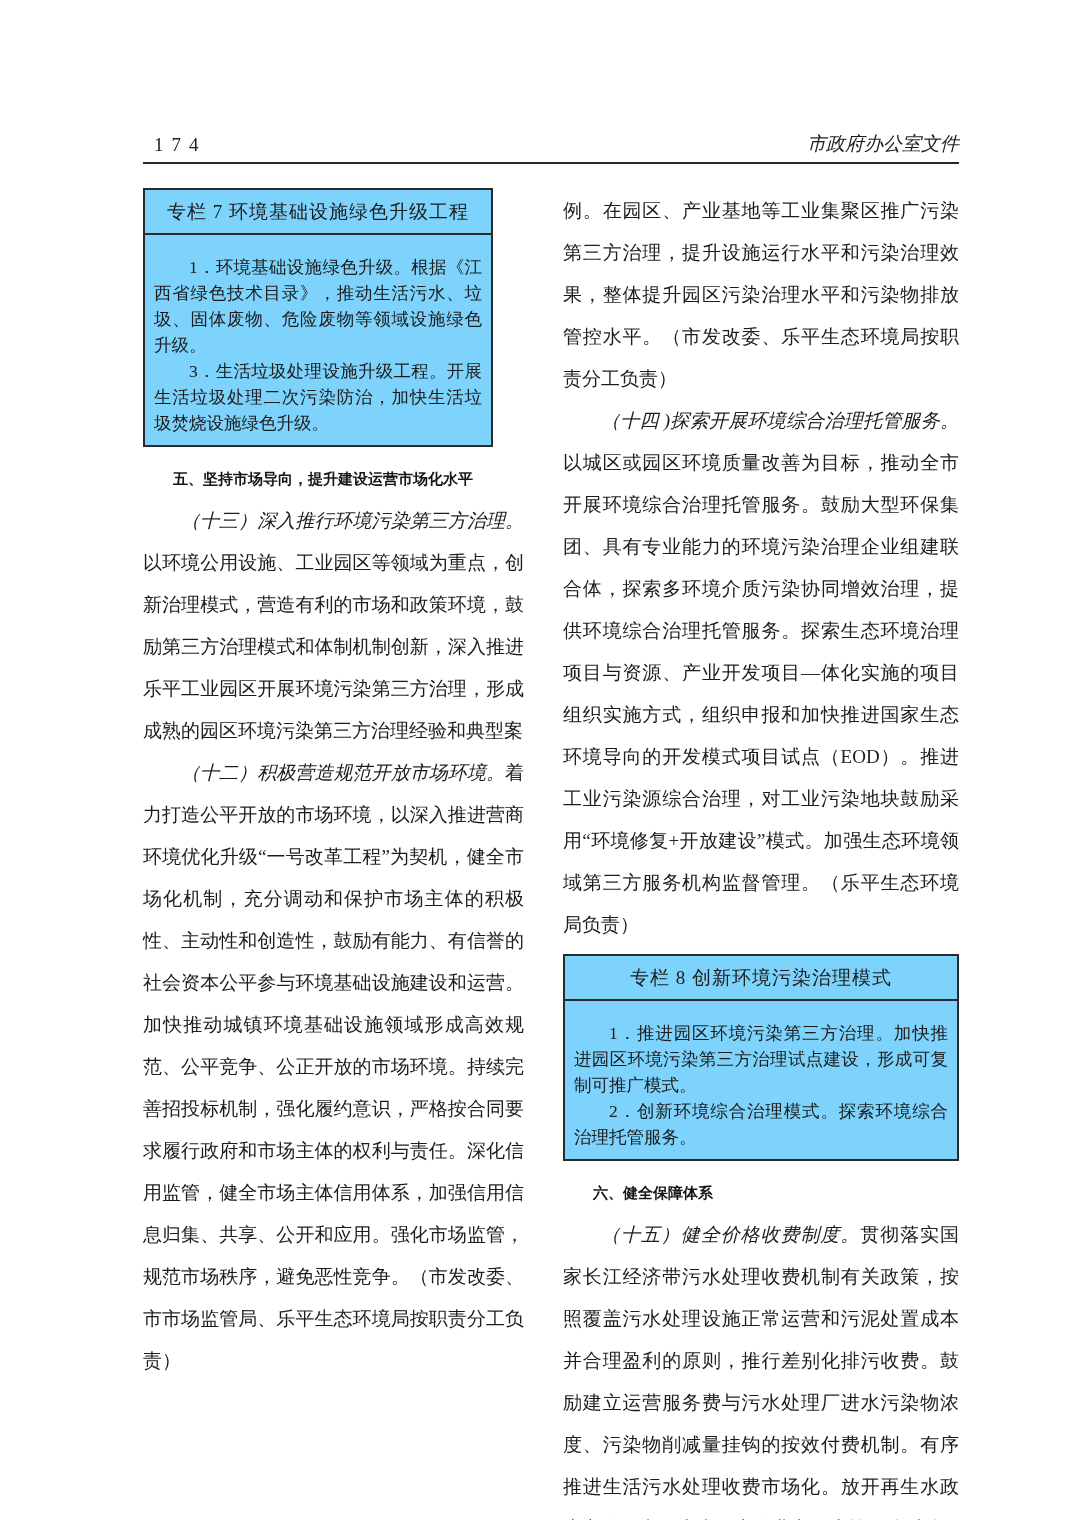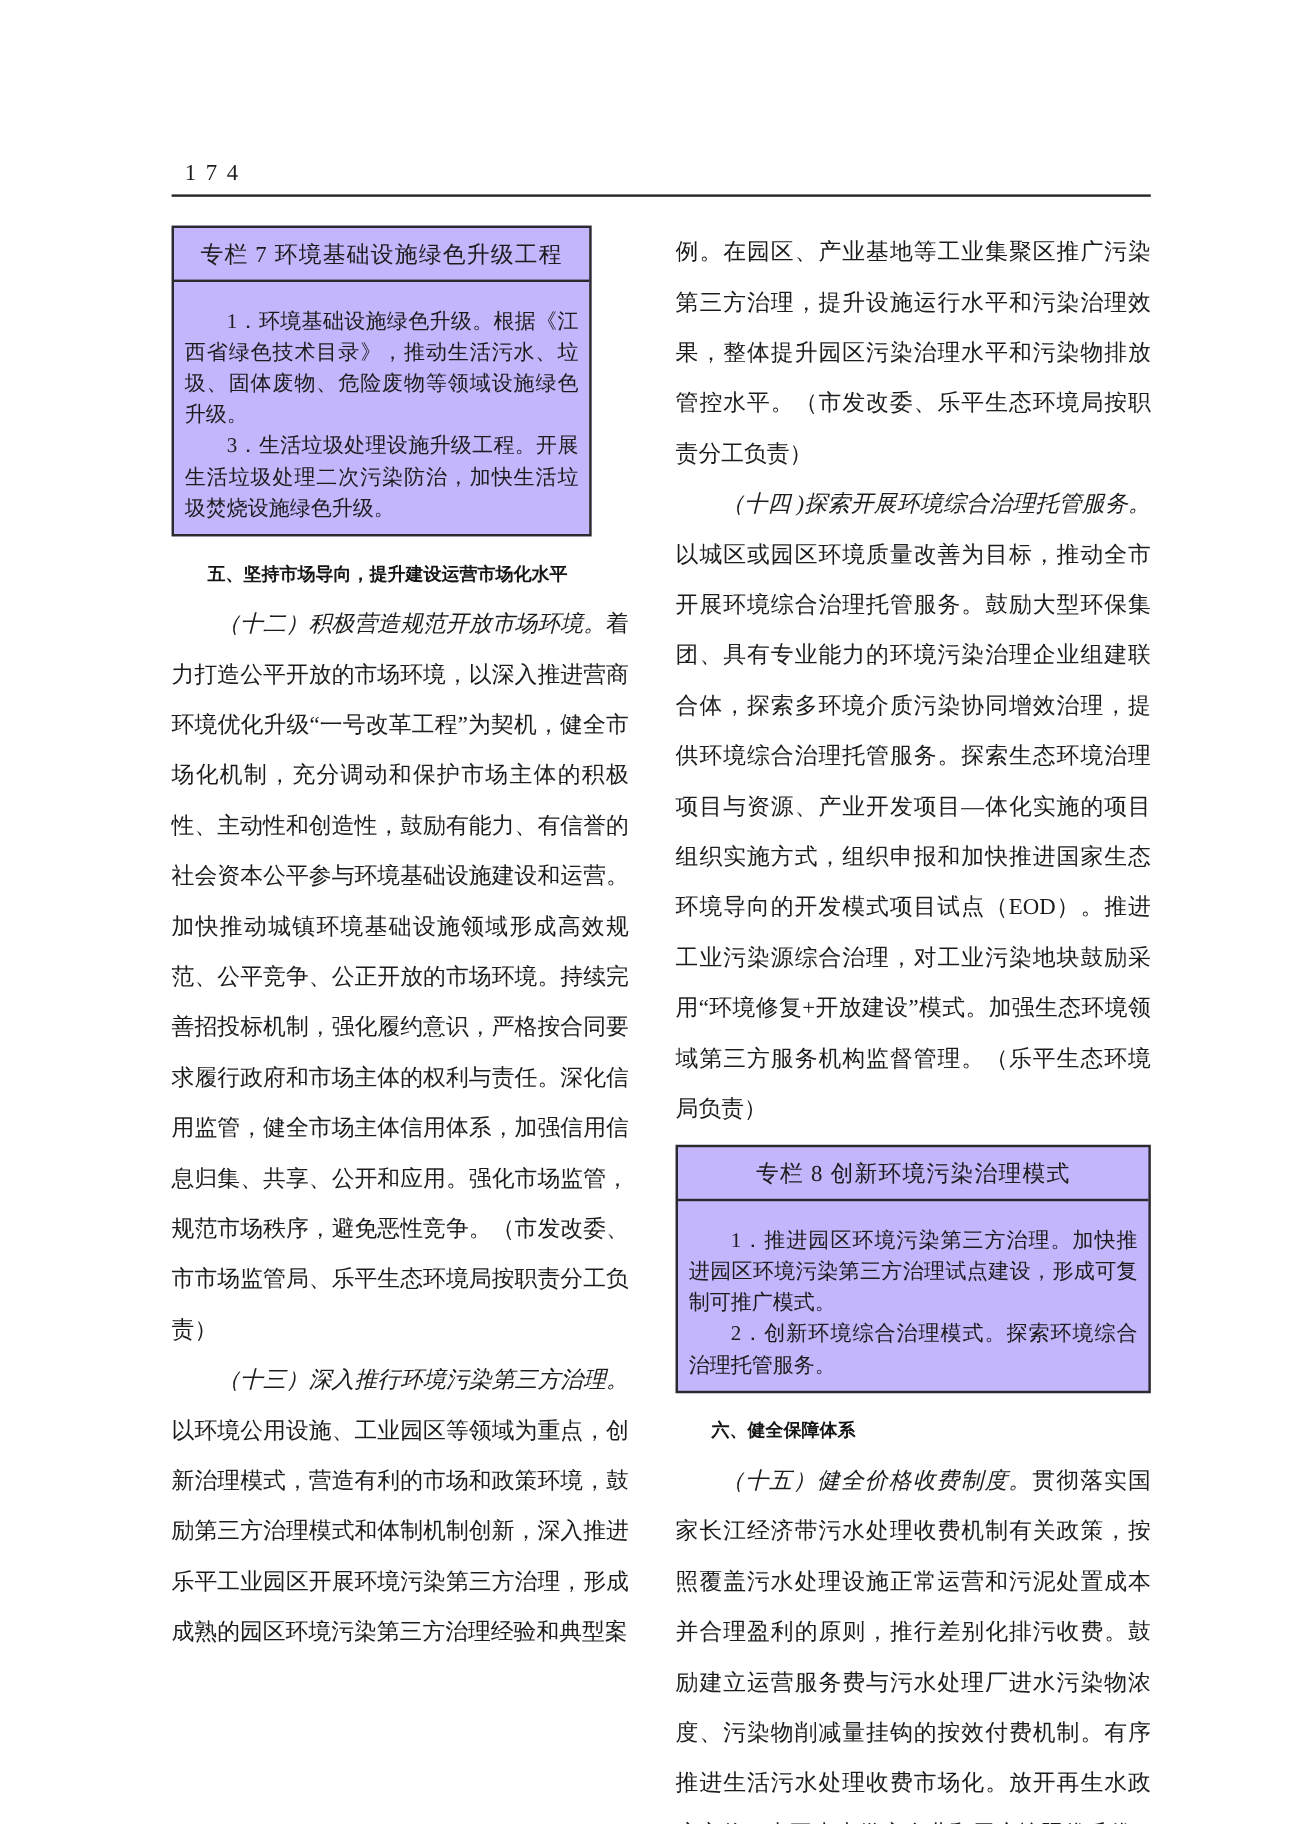--- a/index.html
+++ b/index.html
@@ -24,21 +24,21 @@
   .header-rule {
     position:absolute; left:143px; top:162px; width:816px;
     border-top:2px solid #262626; height:0;
   }
 
   
   .col-left  { position:absolute; left:143px; top:188px; width:381px; }
   .col-right { position:absolute; left:563px; top:190px; width:396px; }
 
   
-  .kbox { border:2px solid #2b2b2b; box-sizing:border-box; background:#c4b5fd; }
+  .kbox { border:2px solid #2b2b2b; box-sizing:border-box; background:#7dd3fc; }
   .kbox-7 { width:350px; }
   .kbox-8 { width:100%; margin-top:8px; }
   .kbox .kbox-title {
     text-align:center; font-size:19px; letter-spacing:1px;
     padding:9px 4px 8px; border-bottom:2px solid #2b2b2b;
   }
   .kbox .kbox-body {
     padding:19px 9px 9px; font-size:17.5px; line-height:26px;
     text-align:justify;
   }
@@ -57,37 +57,38 @@
   }
   .para.cont { text-indent:0; }
   .lead { font-style:italic; }
 </style>
 </head>
 <body>
 
 <div class="page">
 
   <div class="pagenum">174</div>
+  <div class="header-right">市政府办公室文件</div>
   <div class="header-rule"></div>
 
   <div class="col-left">
 
     <div class="kbox kbox-7">
       <div class="kbox-title">专栏 7  环境基础设施绿色升级工程</div>
       <div class="kbox-body">
         <p>1．环境基础设施绿色升级。根据《江西省绿色技术目录》，推动生活污水、垃圾、固体废物、危险废物等领域设施绿色升级。</p>
         <p>3．生活垃圾处理设施升级工程。开展生活垃圾处理二次污染防治，加快生活垃圾焚烧设施绿色升级。</p>
       </div>
     </div>
 
     <p class="sec-heading">五、坚持市场导向，提升建设运营市场化水平</p>
 
+    <p class="para"><span class="lead">（十三）深入推行环境污染第三方治理。</span><span>以环境公用设施、工业园区等领域为重点，创新治理模式，营造有利的市场和政策环境，鼓励第三方治理模式和体制机制创新，深入推进乐平工业园区开展环境污染第三方治理，形成成熟的园区环境污染第三方治理经验和典型案</span></p>
+
     <p class="para"><span class="lead">（十二）积极营造规范开放市场环境。</span><span>着力打造公平开放的市场环境，以深入推进营商环境优化升级“一号改革工程”为契机，健全市场化机制，充分调动和保护市场主体的积极性、主动性和创造性，鼓励有能力、有信誉的社会资本公平参与环境基础设施建设和运营。加快推动城镇环境基础设施领域形成高效规范、公平竞争、公正开放的市场环境。持续完善招投标机制，强化履约意识，严格按合同要求履行政府和市场主体的权利与责任。深化信用监管，健全市场主体信用体系，加强信用信息归集、共享、公开和应用。强化市场监管，规范市场秩序，避免恶性竞争。（市发改委、市市场监管局、乐平生态环境局按职责分工负责）</span></p>
-
-    <p class="para"><span class="lead">（十三）深入推行环境污染第三方治理。</span><span>以环境公用设施、工业园区等领域为重点，创新治理模式，营造有利的市场和政策环境，鼓励第三方治理模式和体制机制创新，深入推进乐平工业园区开展环境污染第三方治理，形成成熟的园区环境污染第三方治理经验和典型案</span></p>
   </div>
 
   <div class="col-right">
 
     <p class="para cont">例。在园区、产业基地等工业集聚区推广污染第三方治理，提升设施运行水平和污染治理效果，整体提升园区污染治理水平和污染物排放管控水平。（市发改委、乐平生态环境局按职责分工负责）</p>
 
     <p class="para"><span class="lead">（十四 )探索开展环境综合治理托管服务。</span><span>以城区或园区环境质量改善为目标，推动全市开展环境综合治理托管服务。鼓励大型环保集团、具有专业能力的环境污染治理企业组建联合体，探索多环境介质污染协同增效治理，提供环境综合治理托管服务。探索生态环境治理项目与资源、产业开发项目—体化实施的项目组织实施方式，组织申报和加快推进国家生态环境导向的开发模式项目试点（EOD）。推进工业污染源综合治理，对工业污染地块鼓励采用“环境修复+开放建设”模式。加强生态环境领域第三方服务机构监督管理。（乐平生态环境局负责）</span></p>
 
     <div class="kbox kbox-8">
       <div class="kbox-title">专栏 8  创新环境污染治理模式</div>

